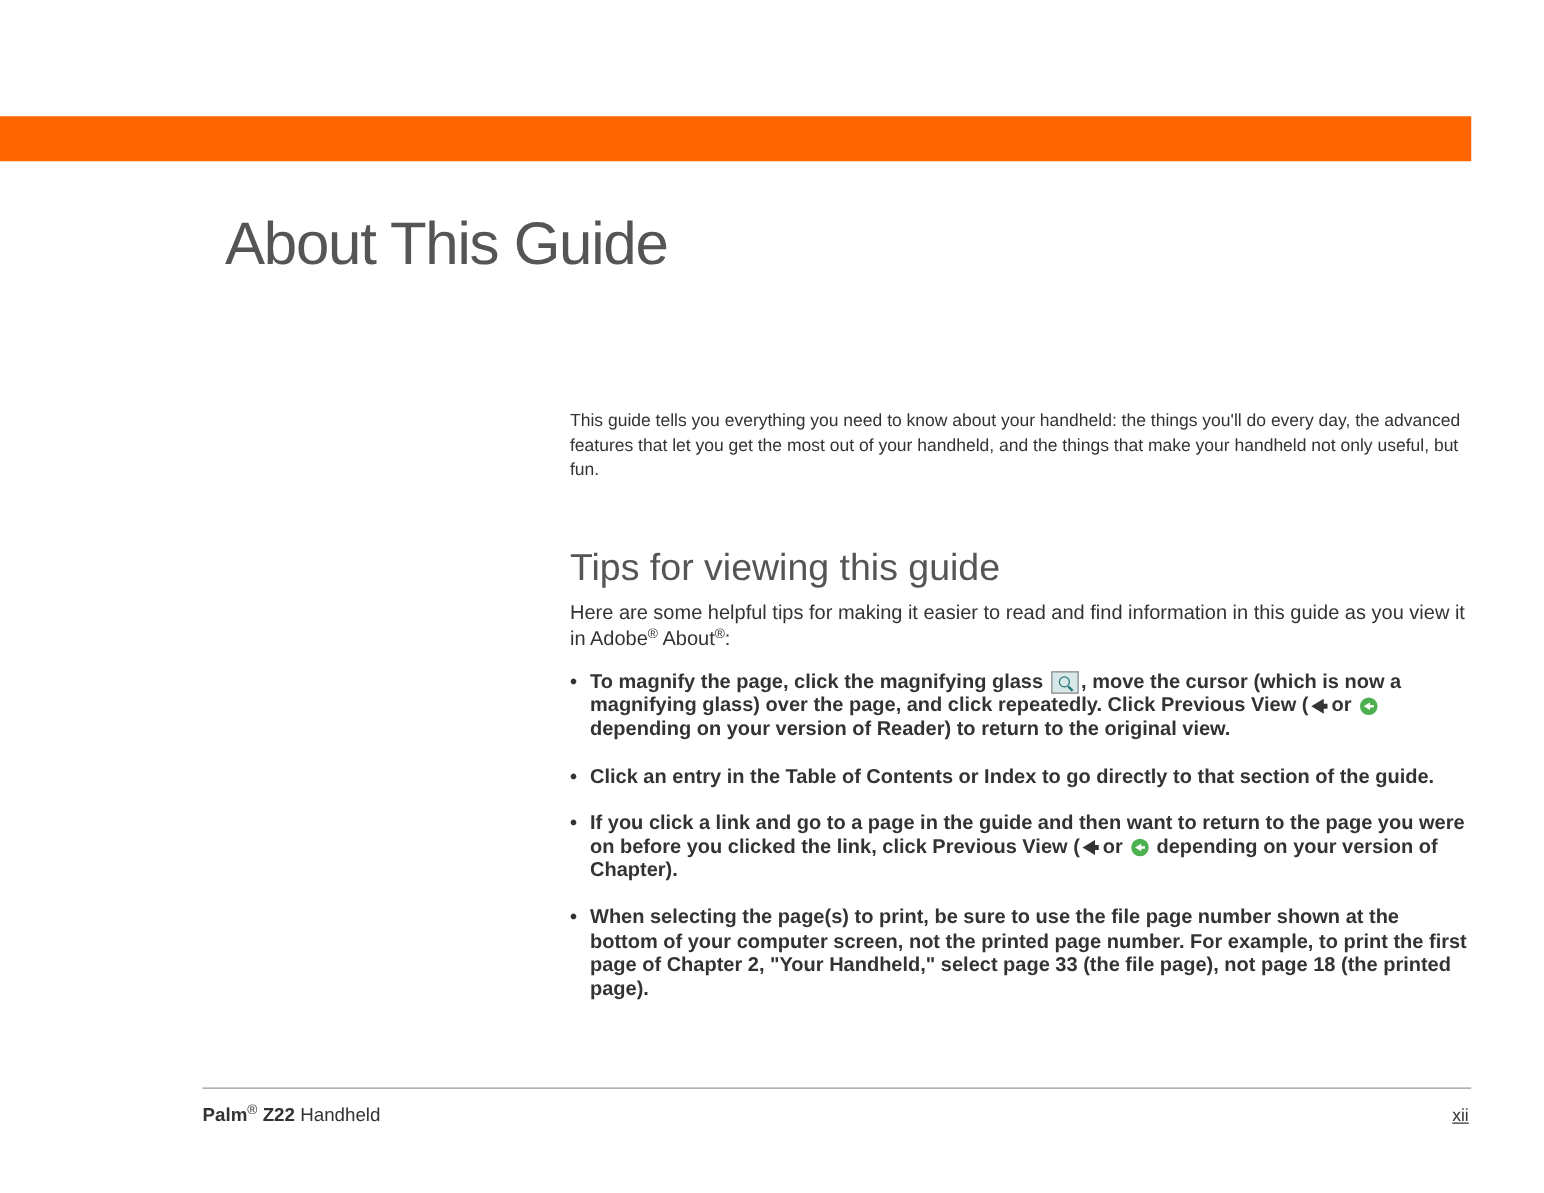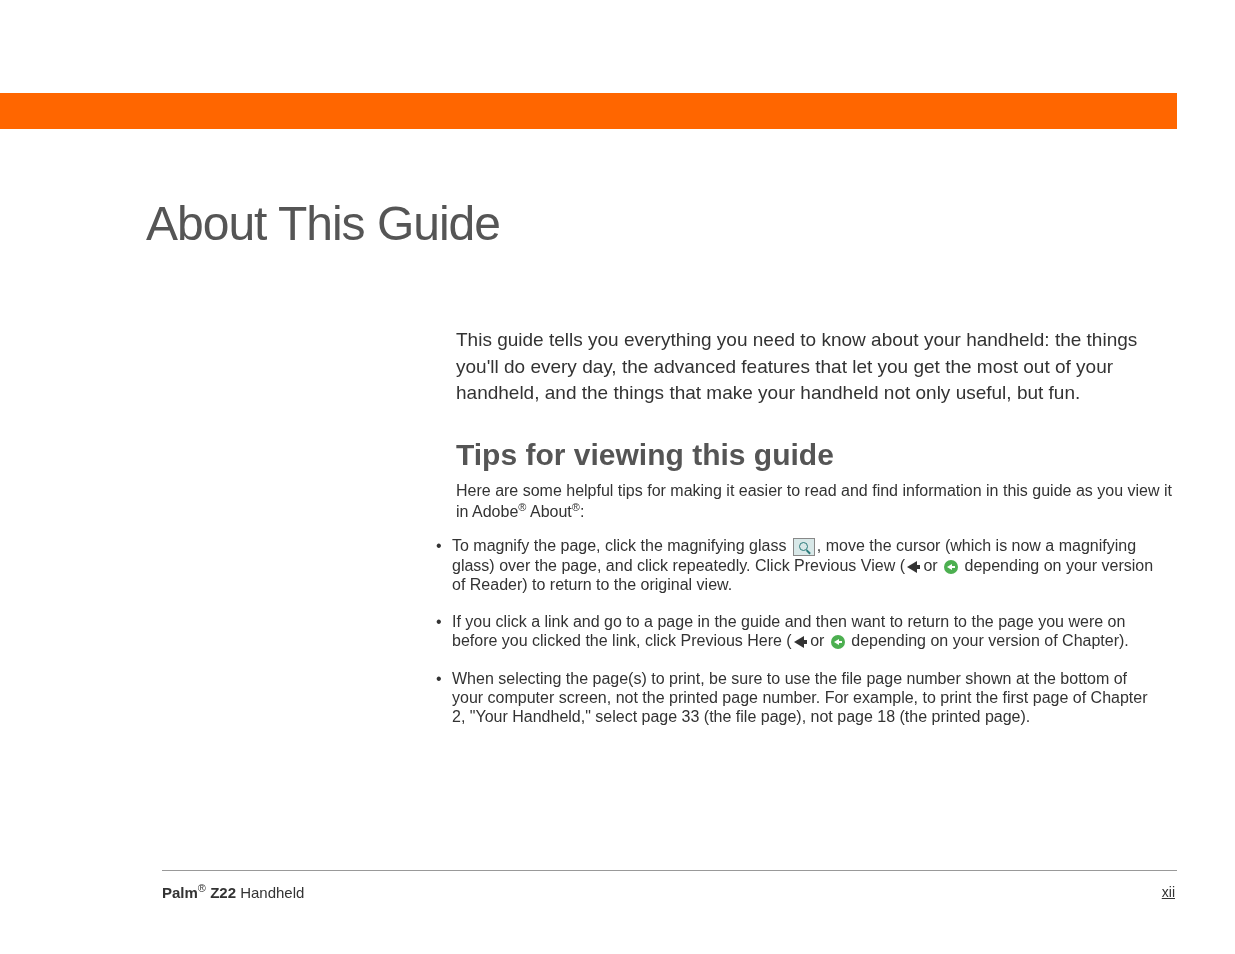--- a/index.html
+++ b/index.html
@@ -18,63 +18,63 @@
       position: absolute;
       top: 93px;
       left: 0;
       width: 1177px;
       height: 36px;
       background: #ff6600;
     }
     .page-title {
       position: absolute;
       top: 168px;
-      left: 146px;
+      left: 180px;
       font-size: 48px;
       font-weight: normal;
       color: #555;
       letter-spacing: -1px;
-      margin-top: 28px;
     }
     .intro-text {
       position: absolute;
       top: 327px;
       left: 456px;
       width: 720px;
-      font-size: 19px;
+      font-size: 14px;
       color: #333;
       line-height: 1.4;
     }
     .section-heading {
       position: absolute;
       top: 438px;
       left: 456px;
       font-size: 30px;
-      font-weight: bold;
+      font-weight: normal;
       color: #555;
     }
     .tips-intro {
       position: absolute;
       top: 481px;
       left: 456px;
       width: 720px;
       font-size: 16px;
       color: #333;
       line-height: 1.25;
     }
     .reg {
       font-size: 11px;
       vertical-align: super;
     }
     .bullet-list {
       position: absolute;
       top: 536px;
-      left: 436px;
+      left: 456px;
       width: 720px;
       list-style: none;
+      font-weight: bold;
     }
     .bullet-list li {
       font-size: 16px;
       color: #333;
       line-height: 1.2;
       margin-bottom: 18px;
       padding-left: 16px;
       position: relative;
     }
     .bullet-list li::before {
@@ -202,21 +202,24 @@
 
 <p class="tips-intro">
   <span>Here are some helpful tips for making it easier to read and find information in this guide as you view it in Adobe</span><span class="reg">®</span><span> About</span><span class="reg">®</span><span>:</span>
 </p>
 
 <ul class="bullet-list">
   <li>
     <span>To magnify the page, click the magnifying glass </span><span class="icon-magnify"></span><span>, move the cursor (which is now a magnifying glass) over the page, and click repeatedly. Click Previous View (</span><span class="icon-arrow-black"></span><span> or </span><span class="icon-arrow-green"></span><span> depending on your version of Reader) to return to the original view.</span>
   </li>
   <li>
-    <span>If you click a link and go to a page in the guide and then want to return to the page you were on before you clicked the link, click Previous Here (</span><span class="icon-arrow-black"></span><span> or </span><span class="icon-arrow-green"></span><span> depending on your version of Chapter).</span>
+    <span>Click an entry in the Table of Contents or Index to go directly to that section of the guide.</span>
+  </li>
+  <li>
+    <span>If you click a link and go to a page in the guide and then want to return to the page you were on before you clicked the link, click Previous View (</span><span class="icon-arrow-black"></span><span> or </span><span class="icon-arrow-green"></span><span> depending on your version of Chapter).</span>
   </li>
   <li>
     <span>When selecting the page(s) to print, be sure to use the file page number shown at the bottom of your computer screen, not the printed page number. For example, to print the first page of Chapter 2, "Your Handheld," select page 33 (the file page), not page 18 (the printed page).</span>
   </li>
 </ul>
 
 <div class="footer-rule"></div>
 
 <div class="footer-left">
   <span class="bold">Palm</span><span class="reg">®</span><span class="bold"> Z22</span><span> Handheld</span>

